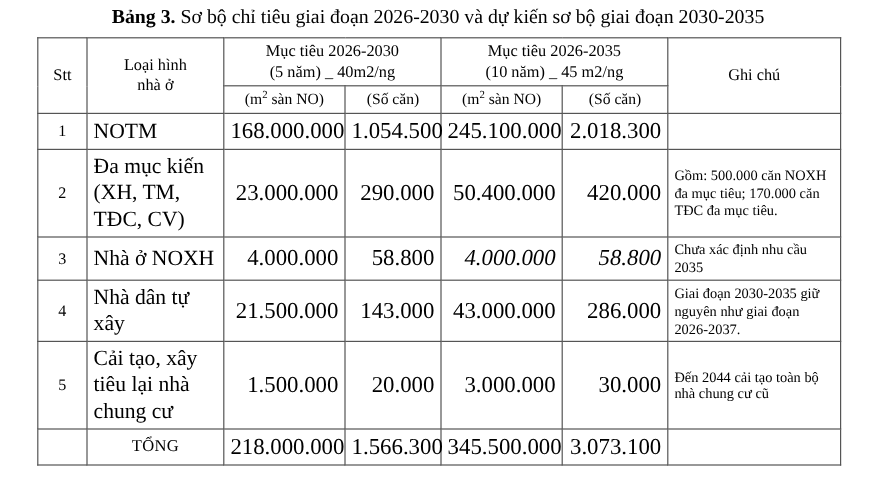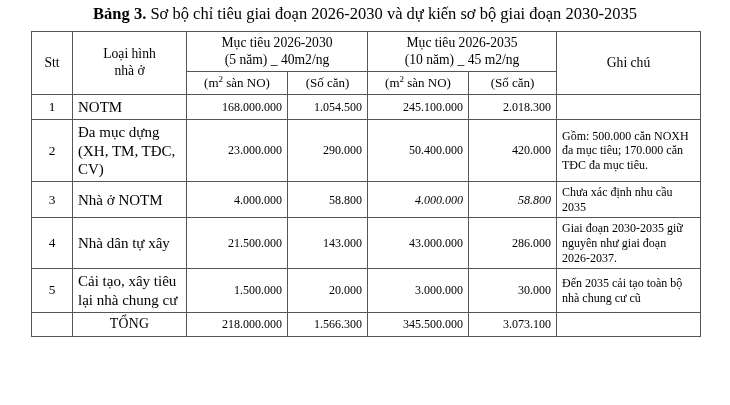--- a/index.html
+++ b/index.html
@@ -88,25 +88,25 @@
     line-height: 0;
   }
 
   
   .c-idx {
     text-align: center;
     font-size: 13.4px;
   }
   .c-label {
     text-align: left;
-    font-size: 15px;
+    font-size: 18px;
   }
   .c-num {
     text-align: right;
-    font-size: 12px;
+    font-size: 19px;
     padding-right: 7px;
     white-space: nowrap;
   }
   .c-note-cell {
     text-align: left;
     font-size: 12px;
     line-height: 1.26;
     padding: 3px 5px;
   }
 
@@ -179,31 +179,31 @@
           <td class="c-label">NOTM</td>
           <td class="c-num bold">168.000.000</td>
           <td class="c-num bold">1.054.500</td>
           <td class="c-num bold">245.100.000</td>
           <td class="c-num bold">2.018.300</td>
           <td class="c-note-cell"></td>
         </tr>
 
         <tr>
           <td class="c-idx">2</td>
-          <td class="c-label">Đa mục dựng (XH, TM, TĐC, CV)</td>
+          <td class="c-label">Đa mục kiến (XH, TM, TĐC, CV)</td>
           <td class="c-num bold">23.000.000</td>
           <td class="c-num bold">290.000</td>
           <td class="c-num bold">50.400.000</td>
           <td class="c-num bold">420.000</td>
           <td class="c-note-cell">Gồm: 500.000 căn NOXH đa mục tiêu; 170.000 căn TĐC đa mục tiêu.</td>
         </tr>
 
         <tr>
           <td class="c-idx">3</td>
-          <td class="c-label">Nhà ở NOTM</td>
+          <td class="c-label">Nhà ở NOXH</td>
           <td class="c-num">4.000.000</td>
           <td class="c-num">58.800</td>
           <td class="c-num italic">4.000.000</td>
           <td class="c-num italic">58.800</td>
           <td class="c-note-cell">Chưa xác định nhu cầu 2035</td>
         </tr>
 
         <tr>
           <td class="c-idx">4</td>
           <td class="c-label">Nhà dân tự xây</td>
@@ -214,21 +214,21 @@
           <td class="c-note-cell">Giai đoạn 2030-2035 giữ nguyên như giai đoạn 2026-2037.</td>
         </tr>
 
         <tr>
           <td class="c-idx">5</td>
           <td class="c-label">Cải tạo, xây tiêu lại nhà chung cư</td>
           <td class="c-num">1.500.000</td>
           <td class="c-num">20.000</td>
           <td class="c-num">3.000.000</td>
           <td class="c-num">30.000</td>
-          <td class="c-note-cell">Đến 2035 cải tạo toàn bộ nhà chung cư cũ</td>
+          <td class="c-note-cell">Đến 2044 cải tạo toàn bộ nhà chung cư cũ</td>
         </tr>
 
         <tr class="row-total">
           <td class="c-idx blank-cell"></td>
           <td class="total-label">TỔNG</td>
           <td class="c-num">218.000.000</td>
           <td class="c-num">1.566.300</td>
           <td class="c-num">345.500.000</td>
           <td class="c-num">3.073.100</td>
           <td class="c-note-cell blank-cell"></td>

